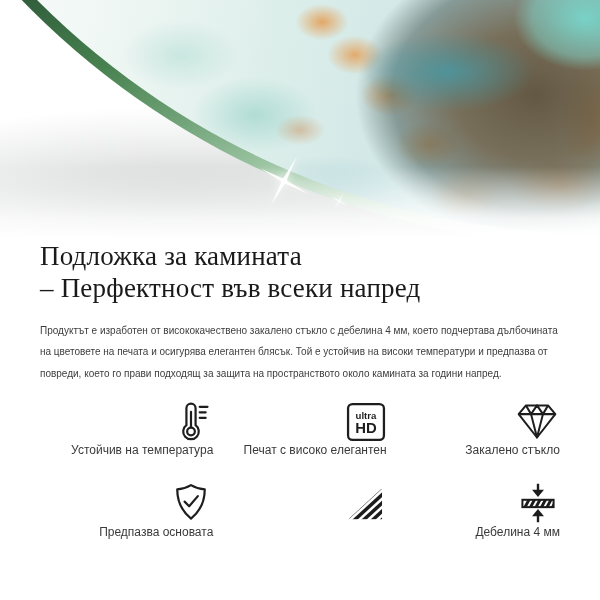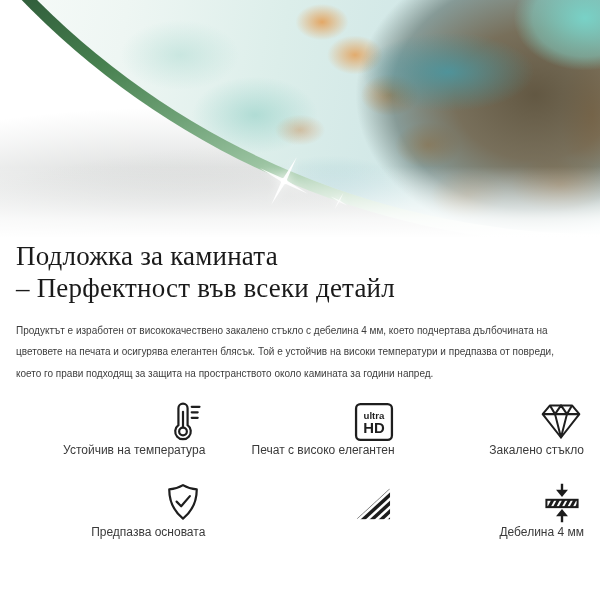--- a/index.html
+++ b/index.html
@@ -38,21 +38,21 @@
       radial-gradient(65px 42px at 120px 120px, rgba(190,225,218,.5), transparent 70%),
       linear-gradient(100deg,#f7fbf9 0%,#eef6f3 20%,#dceeea 45%,#cfe6e6 70%,#d8ecea 100%);
   }
   .sparkle{position:absolute;left:256px;top:153px;width:56px;height:56px;
     filter:drop-shadow(0 0 5px rgba(255,255,255,.95));}
   .sparkle-small{position:absolute;left:328px;top:190px;width:22px;height:22px;opacity:.8;
     filter:drop-shadow(0 0 3px rgba(255,255,255,.9));}
   .hero-fade{background:linear-gradient(180deg, rgba(255,255,255,0) 0%, rgba(255,255,255,0) 70%, rgba(255,255,255,.85) 92%, #fff 100%);}
 
   
-  .content{padding:0 16px;}
+  .content{padding:0 40px;}
   .title{margin:2px 0 0;font-family:"Liberation Serif","DejaVu Serif",serif;font-weight:400;
     font-size:27px;line-height:1.2;color:#1a1a1a;letter-spacing:.2px;}
   .description{margin:15px 0 0;max-width:540px;font-size:10px;line-height:21.5px;color:#3d3d3d;}
 
   
   .features{margin-top:13px;display:grid;grid-template-columns:1fr 1fr 1fr;row-gap:22px;}
   .feature{display:flex;flex-direction:column;align-items:flex-end;}
   .feature .icon-box{height:46px;display:flex;align-items:flex-end;justify-content:center;}
   .feature .label{font-size:12px;color:#3a3a3a;text-align:center;}
   svg.ic{display:block;}
@@ -76,21 +76,21 @@
       <polygon points="28,4 30,28 28,52 26,28"></polygon>
       <polygon points="4,28 28,26 52,28 28,30"></polygon>
     </g>
   </svg>
   <div class="hero-layer hero-fade"></div>
 </div>
 
 <div class="content">
   <h1 class="title">
     <span>Подложка за камината</span><br>
-    <span>– Перфектност във всеки детайл</span>
+    <span>– Перфектност във всеки напред</span>
   </h1>
 
   <p class="description">Продуктът е изработен от висококачествено закалено стъкло с дебелина 4 мм, което подчертава дълбочината на цветовете на печата и осигурява елегантен блясък. Той е устойчив на високи температури и предпазва от повреди, което го прави подходящ за защита на пространството около камината за години напред.</p>
 
   <div class="features">
 
     <div class="feature">
       <div class="icon-box">
         <svg class="ic" width="44" height="44" viewBox="0 0 48 48" fill="none" stroke="#1e1e1e" stroke-width="2.4" stroke-linecap="round">
           <path d="M19,10 a5,5 0 0 1 10,0 V28.5 a8.5,8.5 0 1 1 -10,0 Z"></path>

